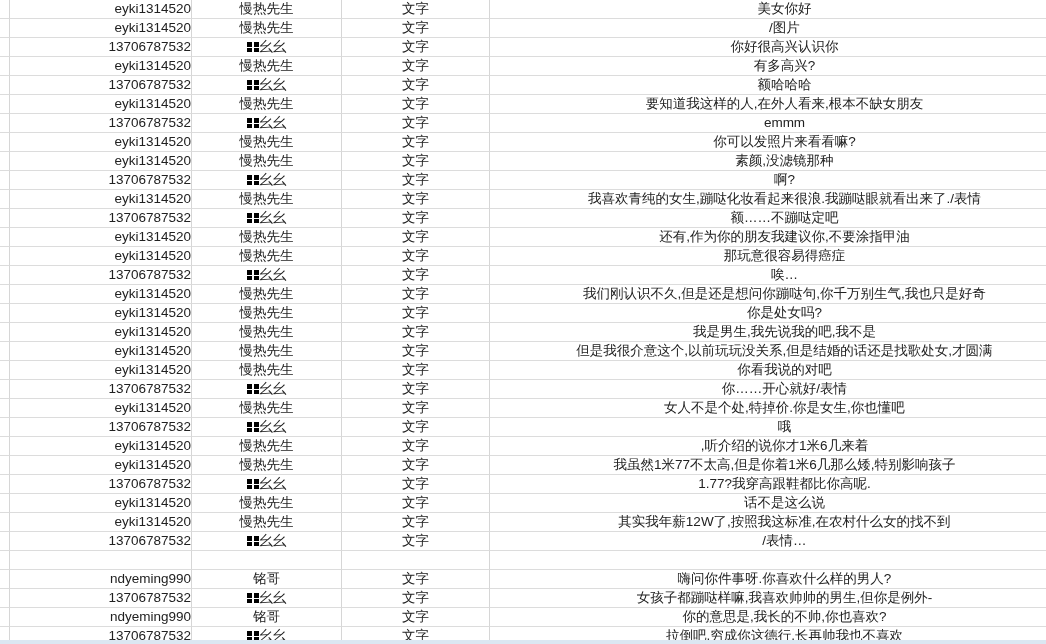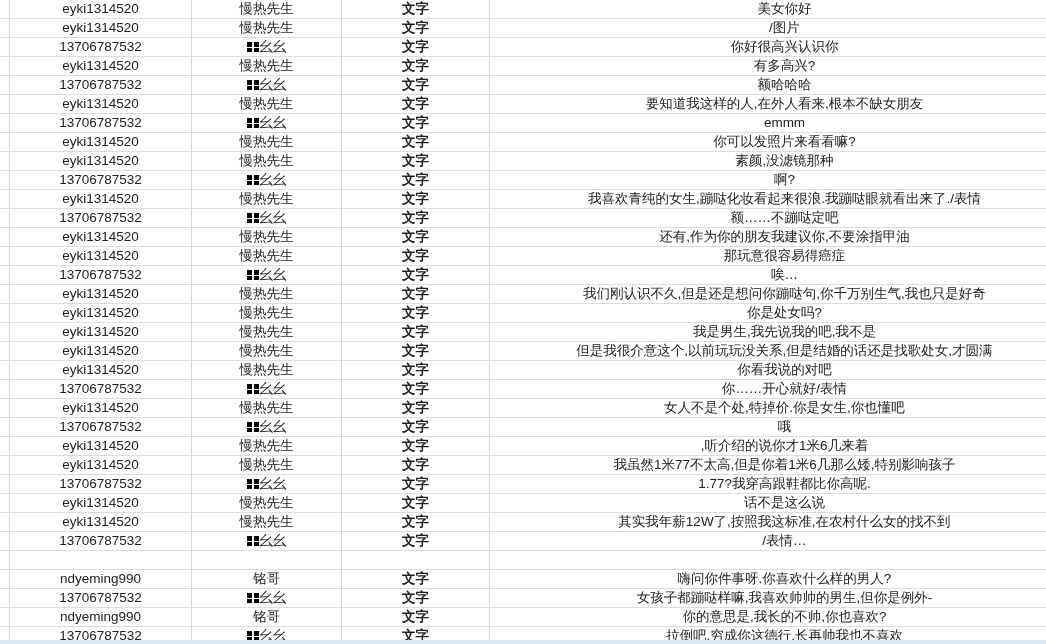--- a/index.html
+++ b/index.html
@@ -9,23 +9,23 @@
     font-size:13.5px;color:#212121;position:relative;
   }
   .sheet{position:absolute;left:0;top:0;width:1080px;}
   .row{display:flex;height:19px;line-height:18px;}
   .cell{
     box-sizing:border-box;height:19px;
     border-right:1px solid #d6d6d6;border-bottom:1px solid #dcdcdc;
     text-align:center;overflow:hidden;white-space:nowrap;
   }
   .c0{width:10px;}
-  .c1{width:182px;}
+  .c1{width:182px;text-align:right;}
   .c2{width:150px;text-align:center;}
-  .c3{width:148px;font-weight:bold;}
+  .c3{width:148px;}
   .c4{width:590px;}
   .tofu{
     display:inline-block;width:12px;height:10px;margin-right:1px;
     position:relative;top:1px;
     background-image:
       linear-gradient(0deg, transparent 0 4px, #fff 4px 5px, transparent 5px),
       linear-gradient(90deg, transparent 0 5px, #fff 5px 7px, transparent 7px),
       linear-gradient(#000, #000);
   }
   .bottom-strip{

